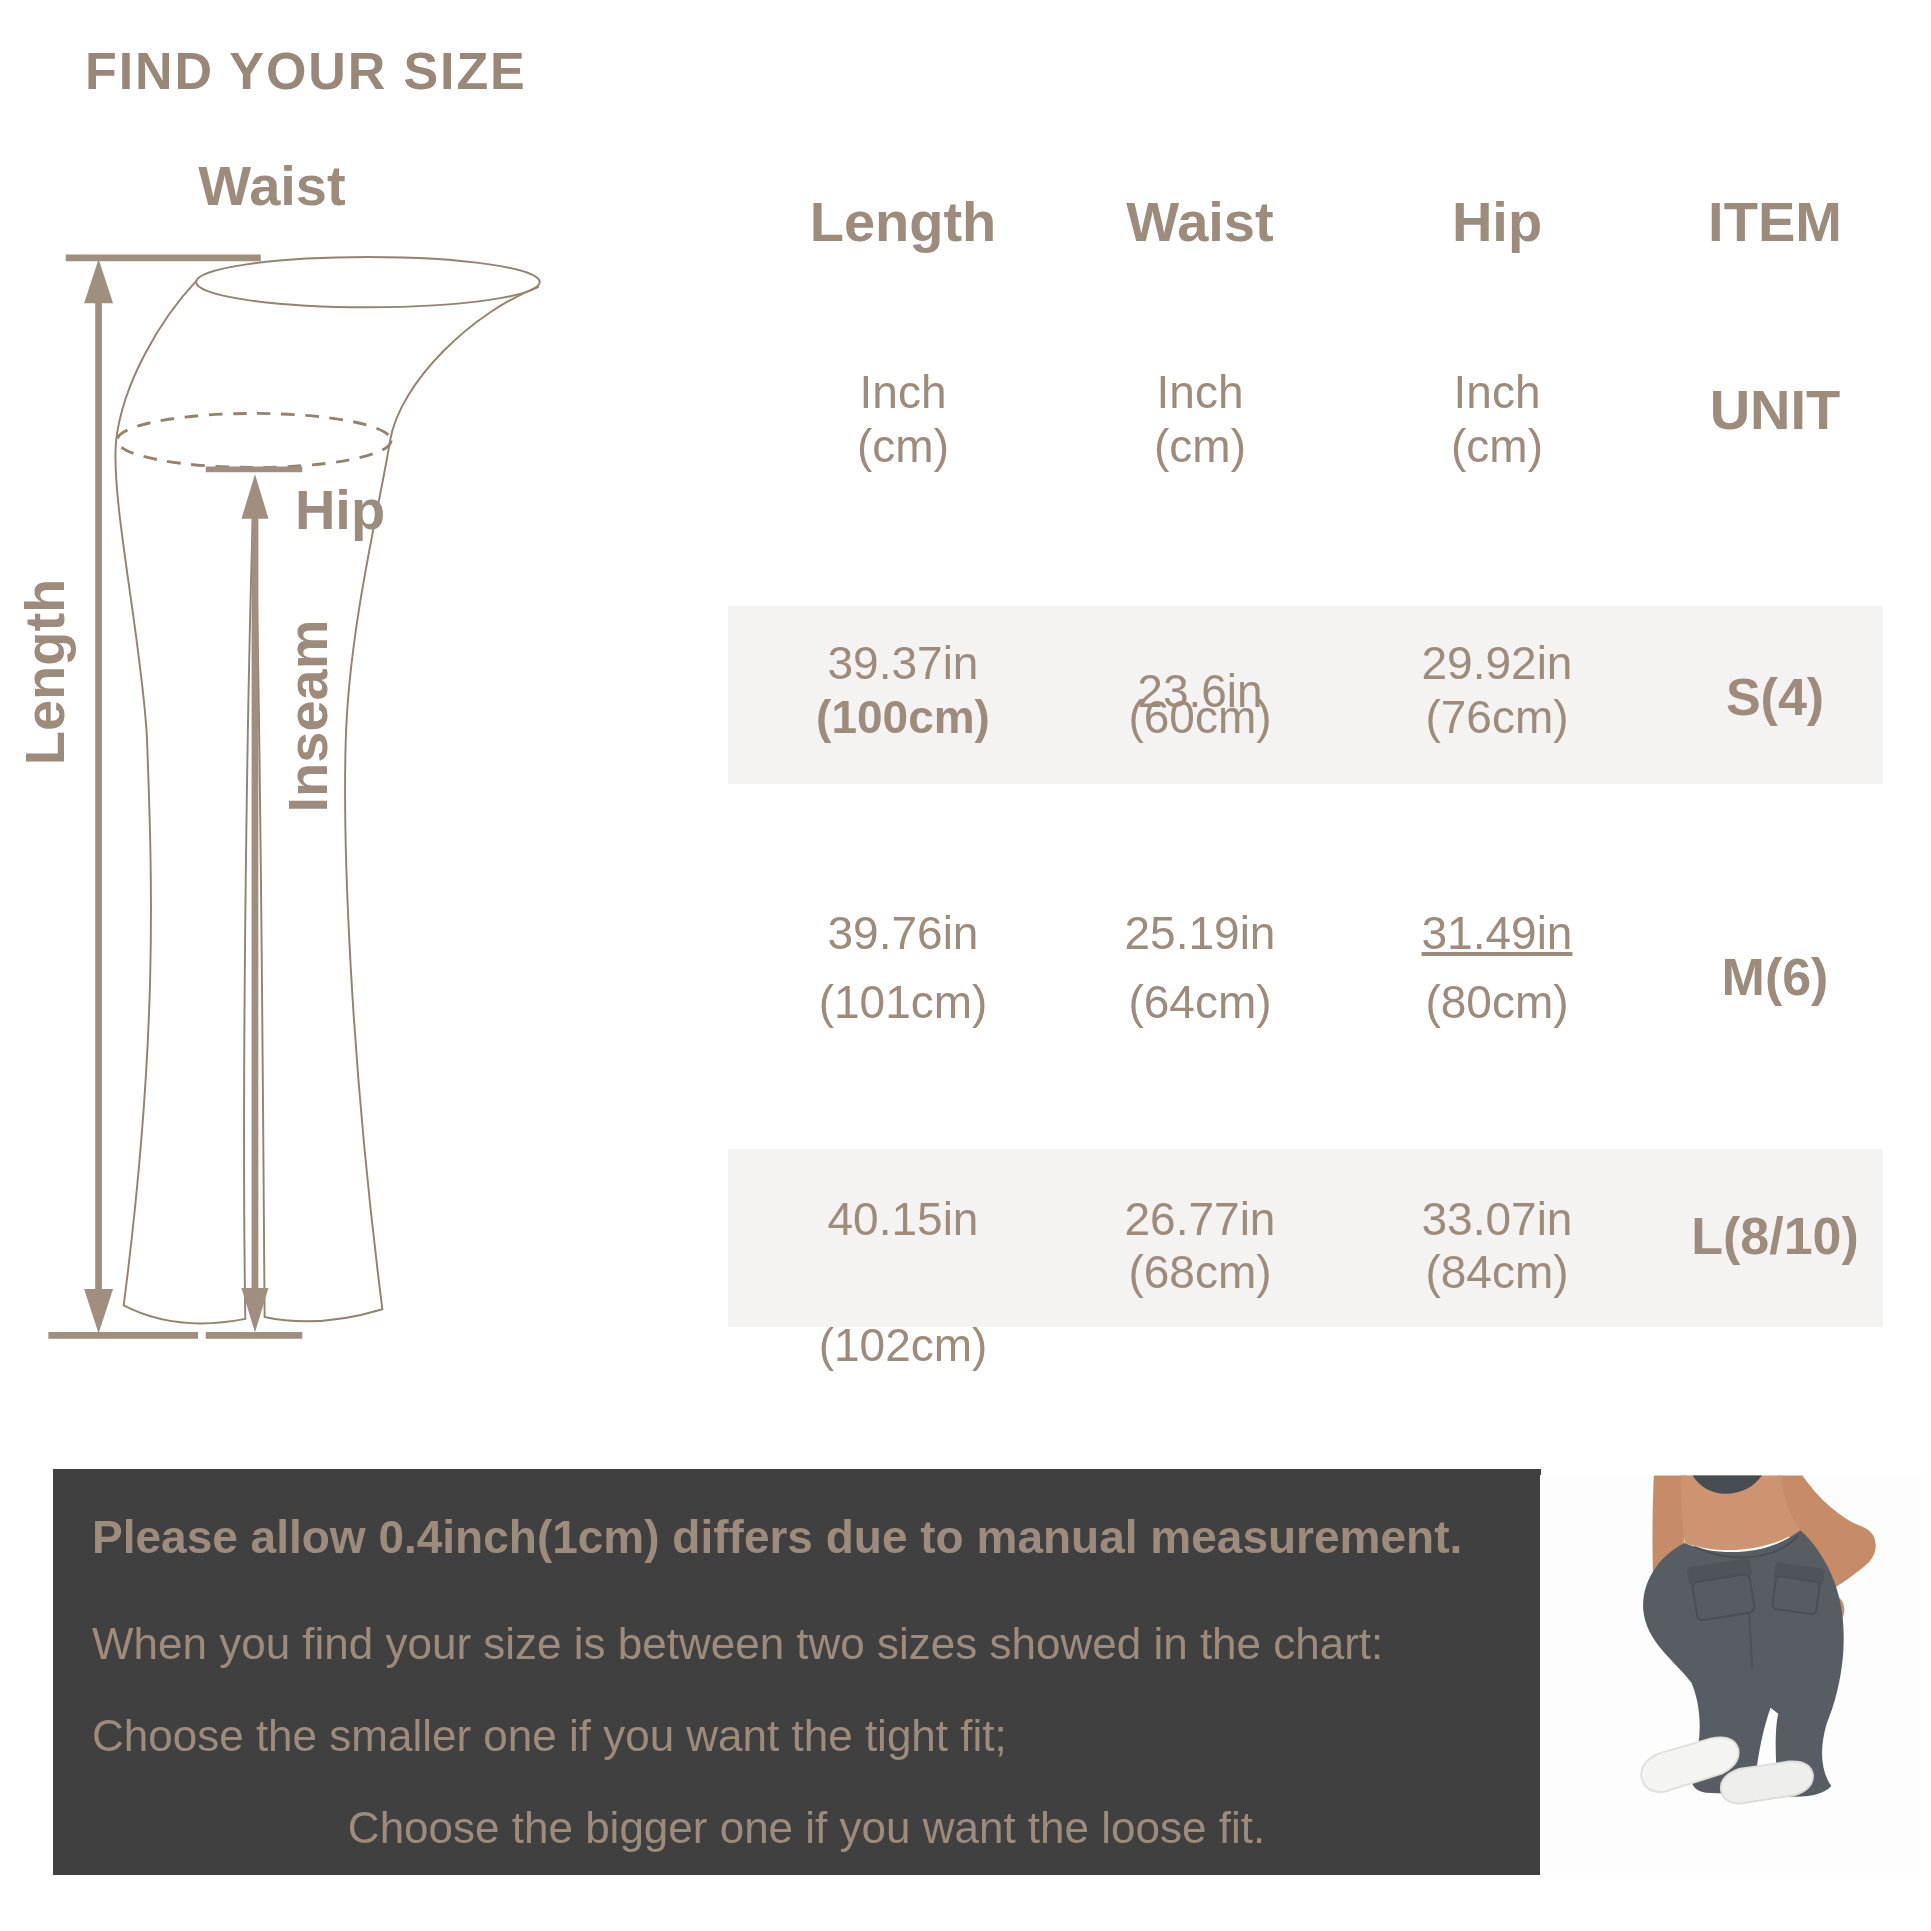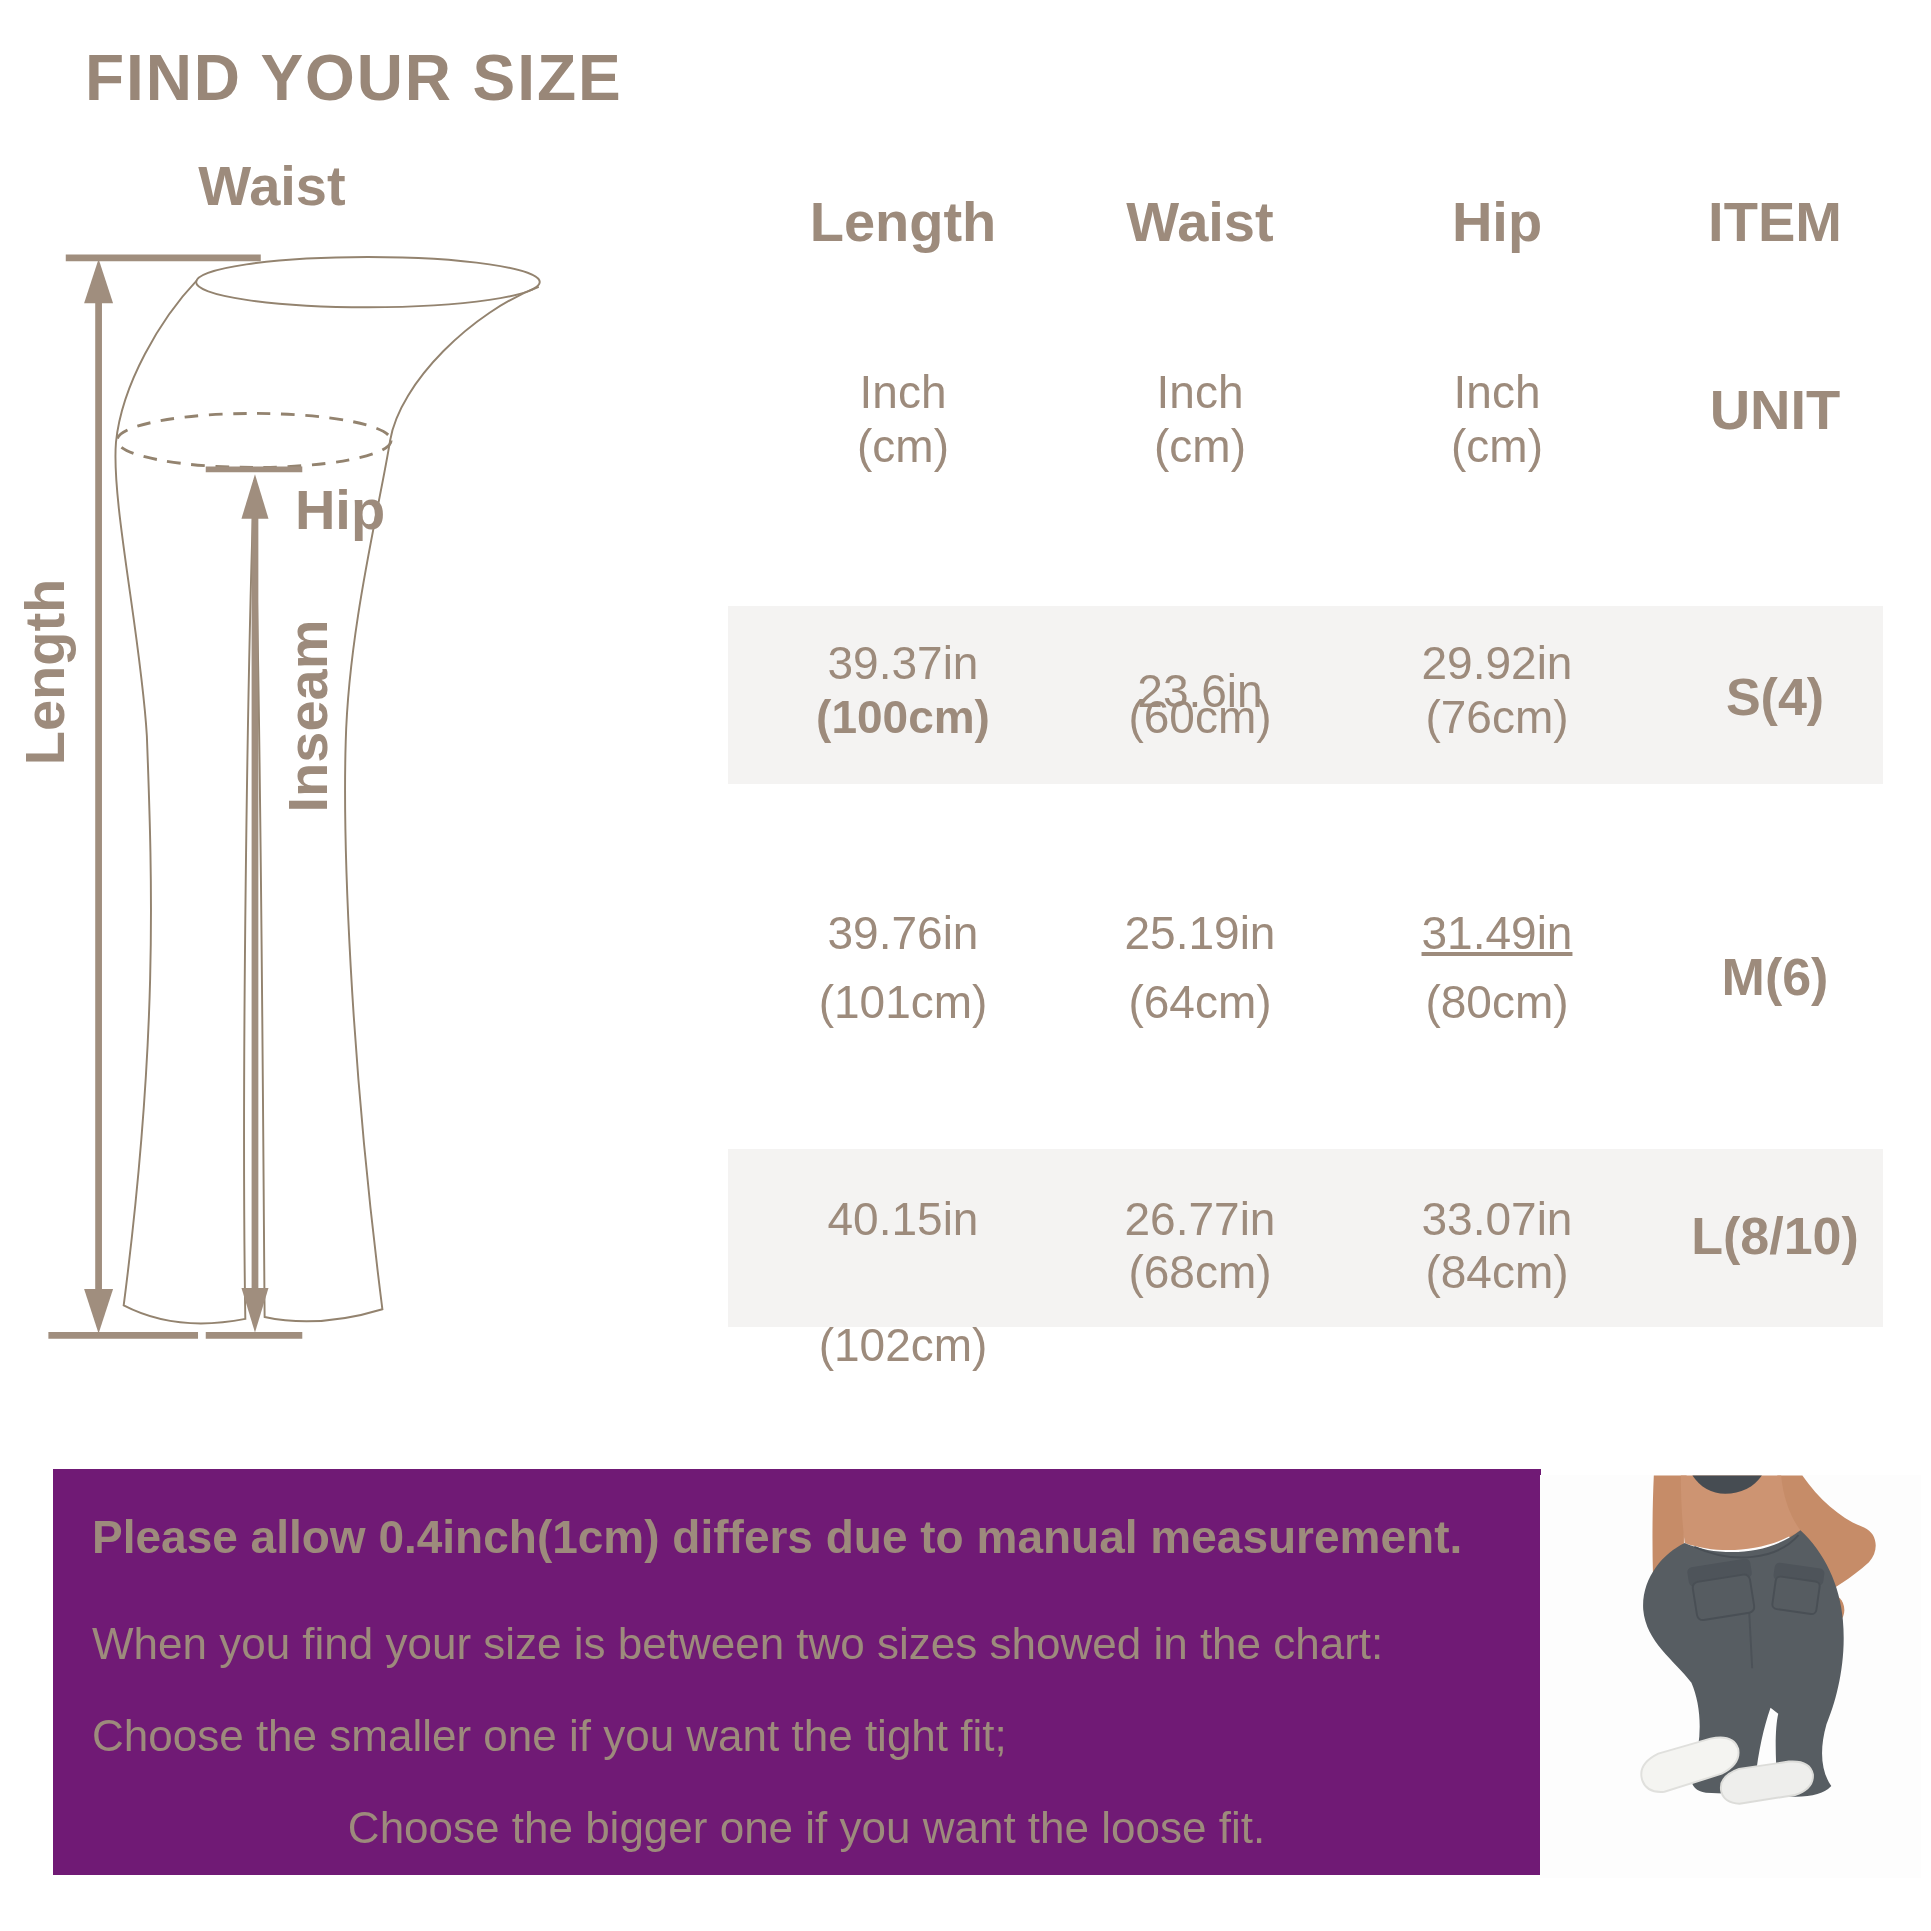--- a/index.html
+++ b/index.html
@@ -8,34 +8,34 @@
     width:1931px;height:1931px;
     background:#ffffff;
     font-family:"Liberation Sans", sans-serif;
     color:#9d8b7c;
     overflow:hidden;
   }
   .abs{position:absolute;}
   .ctr{text-align:center;}
   .title{
     left:85px;top:41px;width:869px;
-    font-size:64px;font-weight:bold;letter-spacing:1.9px;
+    font-size:52px;font-weight:bold;letter-spacing:1.9px;
     color:#998778;
   }
   .diag-label{font-size:56px;font-weight:bold;color:#9d8b7c;}
   .rot{transform:rotate(-90deg);transform-origin:center center;}
   
   .band{background:#f4f3f2;left:728px;width:1155px;height:178px;}
   .th{font-size:56px;font-weight:bold;width:348px;line-height:70px;}
   .tv{font-size:46px;width:348px;line-height:58px;}
   .ts{font-size:52px;font-weight:bold;width:348px;line-height:62px;}
   
   .notes{
     left:53px;top:1469px;width:1488px;height:406px;
-    background:#701a75;
+    background:#404040;
   }
   .note-line{position:absolute;left:39px;width:1429px;font-size:44px;line-height:54px;white-space:nowrap;}
   .note-bold{font-weight:bold;font-size:46px;}
   .photo{
     left:1540px;top:1475px;width:381px;height:403px;
     background:#fdfdfd;
   }
 </style>
 </head>
 <body>

